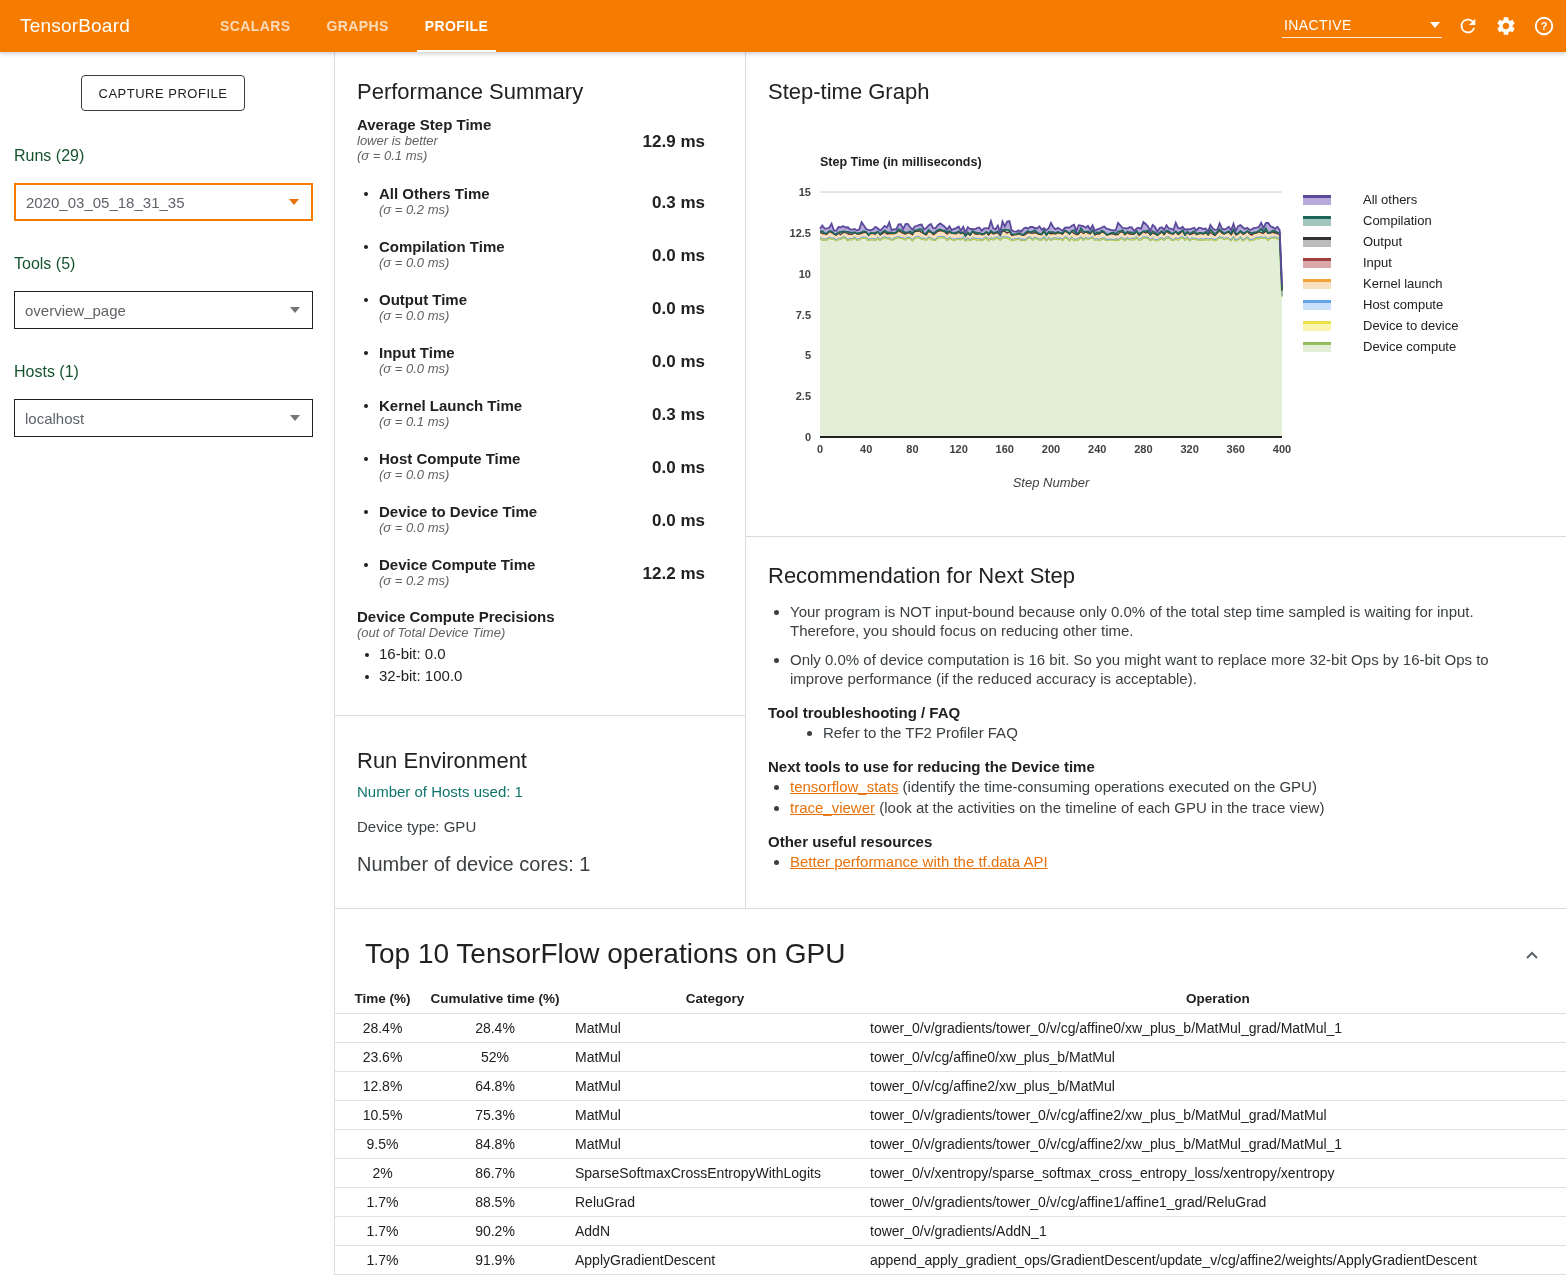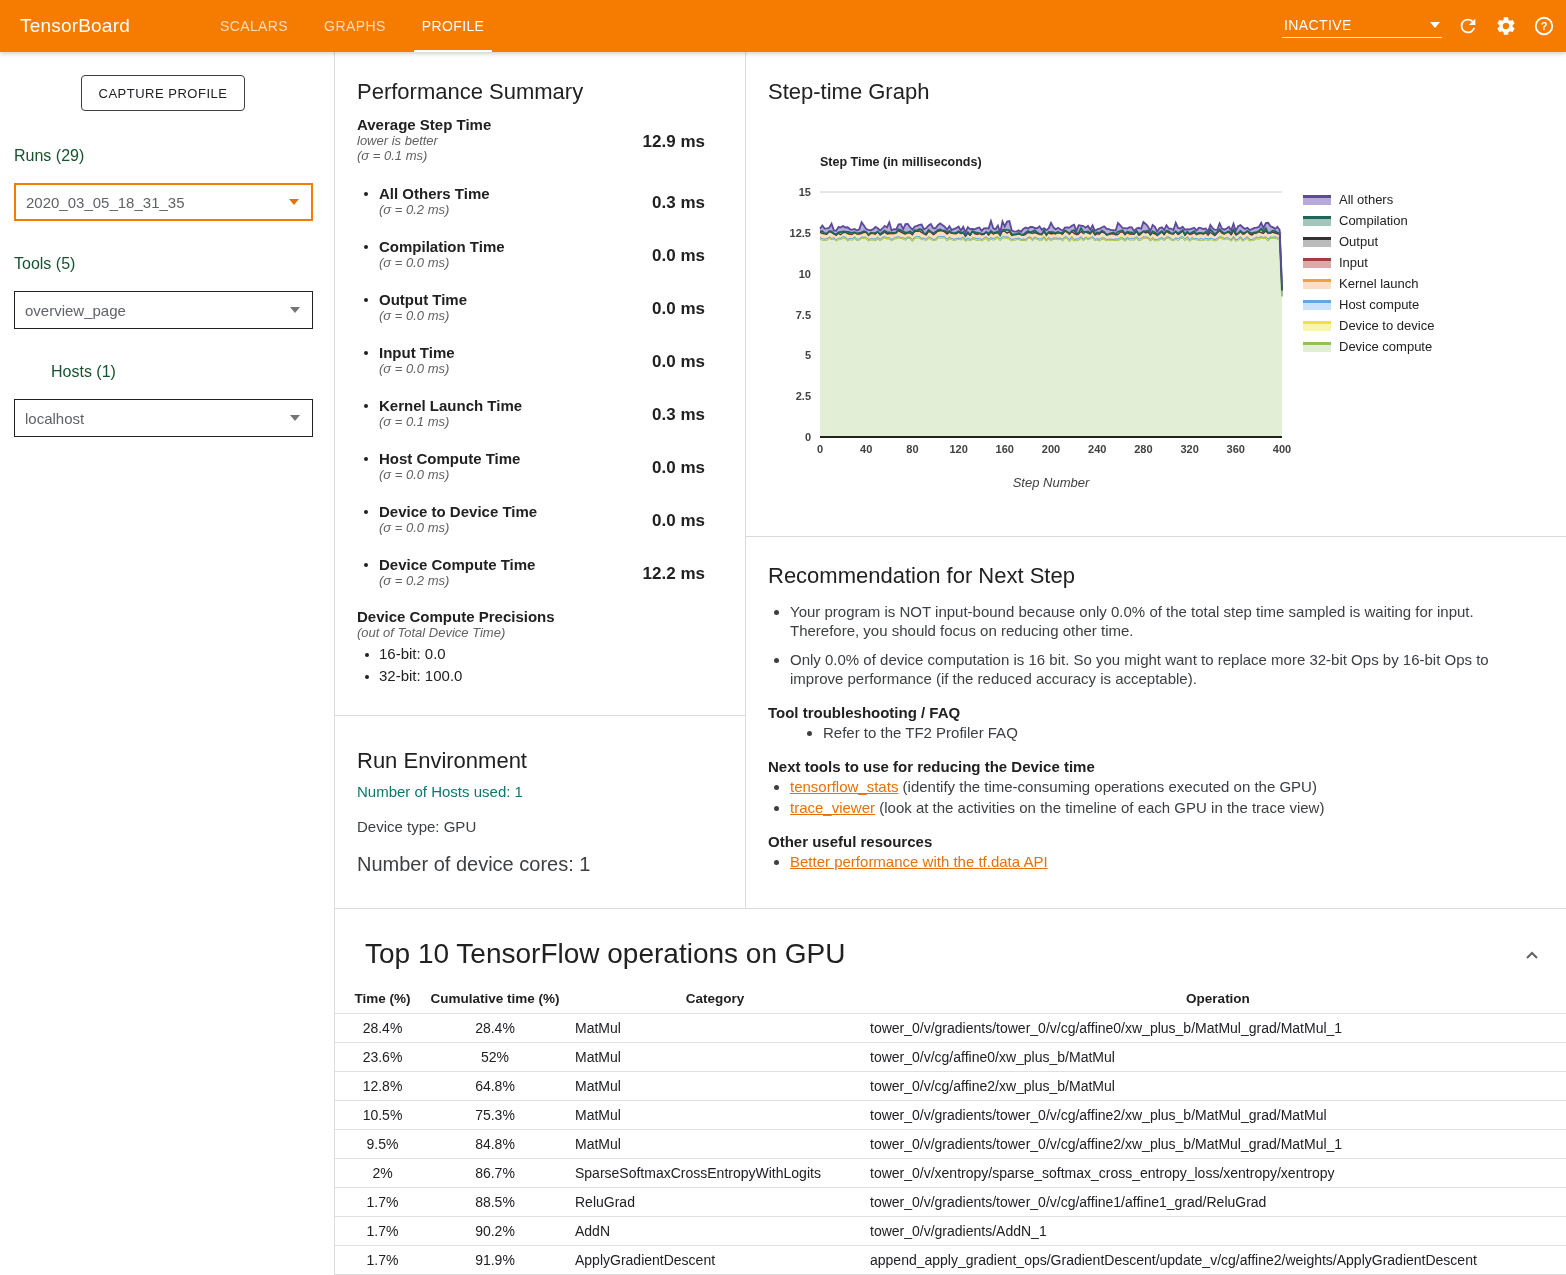--- a/index.html
+++ b/index.html
@@ -7,21 +7,21 @@
     font-family:"Liberation Sans","DejaVu Sans",sans-serif; color:#212121; }
   .abs { position:absolute; }
 
   
   #appbar { position:absolute; left:0; top:0; width:1566px; height:52px;
     background:#F57C00; display:flex; align-items:center;
     box-shadow:0 2px 4px rgba(0,0,0,.18); z-index:50; }
   #app-title { color:#fff; font-size:19px; font-weight:500; margin-left:20px; letter-spacing:.2px; }
   #tabs { display:flex; height:52px; margin-left:72px; }
   .tab { position:relative; display:flex; align-items:center; padding:12px 18px;
-    font-size:14px; font-weight:400; letter-spacing:.4px; color:rgba(255,255,255,.72); cursor:pointer; }
+    font-size:14px; font-weight:700; letter-spacing:.4px; color:rgba(255,255,255,.72); cursor:pointer; }
   .tab.active { color:#fff; }
   .tab.active::after { content:""; position:absolute; left:10px; right:10px; bottom:0;
     height:2px; background:#fff; }
   #appbar-right { position:absolute; right:10px; top:0; height:52px; display:flex; align-items:center; gap:14px; }
   #status-select { width:160px; border-bottom:1px solid rgba(255,255,255,.85);
     display:flex; align-items:center; justify-content:space-between;
     color:#fff; font-size:14px; font-weight:500; letter-spacing:.4px; padding:2px 2px 4px 2px; cursor:pointer; }
   .caret-down-white { width:0; height:0; border-left:5px solid transparent;
     border-right:5px solid transparent; border-top:6px solid #fff; }
   .hdr-icon { width:24px; height:24px; display:flex; align-items:center; justify-content:center; cursor:pointer; }
@@ -56,21 +56,21 @@
   
   #reco-flow { position:absolute; left:768px; top:596px; width:775px; }
   #reco-flow ul { margin:6px 0 0 22px; }
   #reco-flow li { font-size:15px; color:#3C4043; line-height:19px; margin-bottom:10px; }
   .reco-subhead { font-size:15px; font-weight:700; color:#212121; margin-top:16px; }
   a.orange-link { color:#E8710A; text-decoration:underline; cursor:pointer; }
 
   
   #chart-wrap { position:absolute; left:768px; top:150px; }
   #legend { position:absolute; left:1303px; top:189px; }
-  .legend-item { display:flex; align-items:center; height:21px; }
+  .legend-item { display:flex; align-items:center; height:21px;gap:24px; }
   .legend-swatch { width:28px; height:10px; margin-right:8px; }
   .legend-label { font-size:13px; color:#212121; }
 
   
   #topops-table { position:absolute; left:335px; top:985px; width:1231px; border-collapse:collapse; table-layout:fixed; }
   #topops-table th { font-size:13.5px; font-weight:700; color:#212121; height:28px; text-align:center; vertical-align:middle; }
   #topops-table td { font-size:14px; color:#202124; height:29px; vertical-align:middle;
     border-top:1px solid #E0E0E0; white-space:nowrap; overflow:hidden; }
   #topops-table tr:last-child td { border-bottom:1px solid #E0E0E0; }
   #topops-table .c1 { width:95px; text-align:center; }
@@ -121,21 +121,21 @@
   <span>2020_03_05_18_31_35</span>
   <span class="caret-down-orange"></span>
 </div>
 
 <div class="side-label" style="top:255px;">Tools (5)</div>
 <div class="side-select" style="top:291px;">
   <span>overview_page</span>
   <span class="caret-down-gray"></span>
 </div>
 
-<div class="side-label" style="top:363px;margin-left:37px;">Hosts (1)</div>
+<div class="side-label" style="top:363px;">Hosts (1)</div>
 <div class="side-select" style="top:399px;">
   <span>localhost</span>
   <span class="caret-down-gray"></span>
 </div>
 
 <div class="vdiv" style="left:745px; top:52px; height:856px;"></div>
 <div class="hdiv" style="left:335px; top:715px; width:410px;"></div>
 <div class="hdiv" style="left:745px; top:536px; width:821px;"></div>
 <div class="hdiv" style="left:335px; top:908px; width:1231px;"></div>
 

